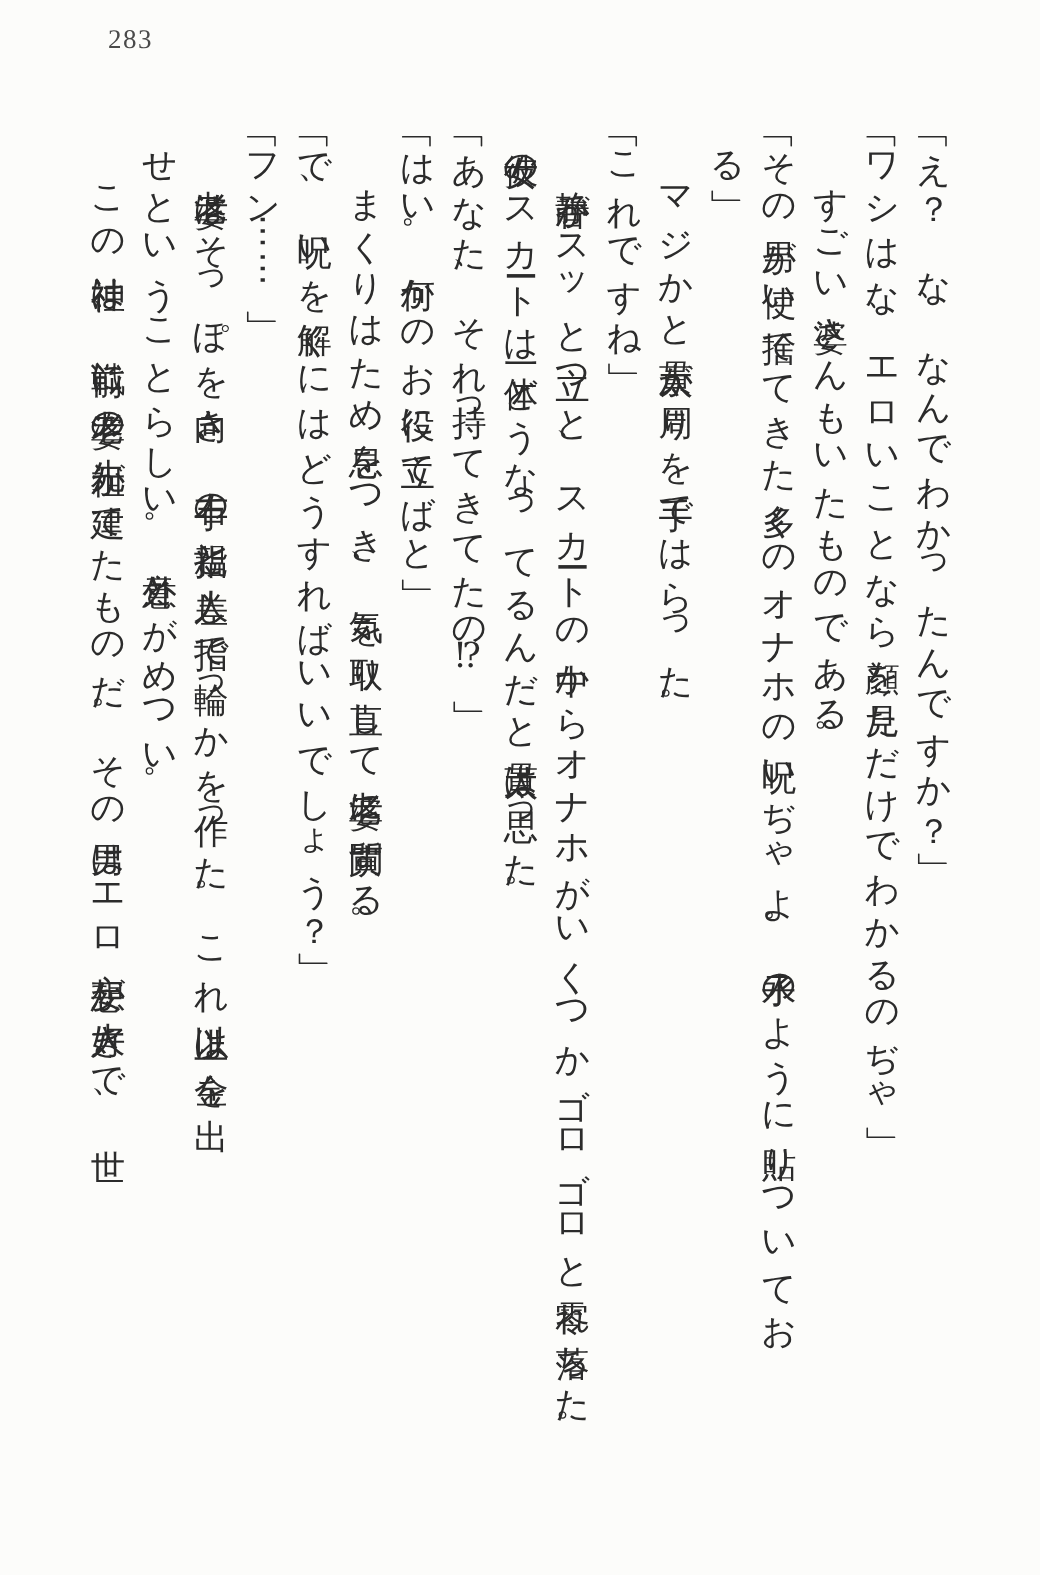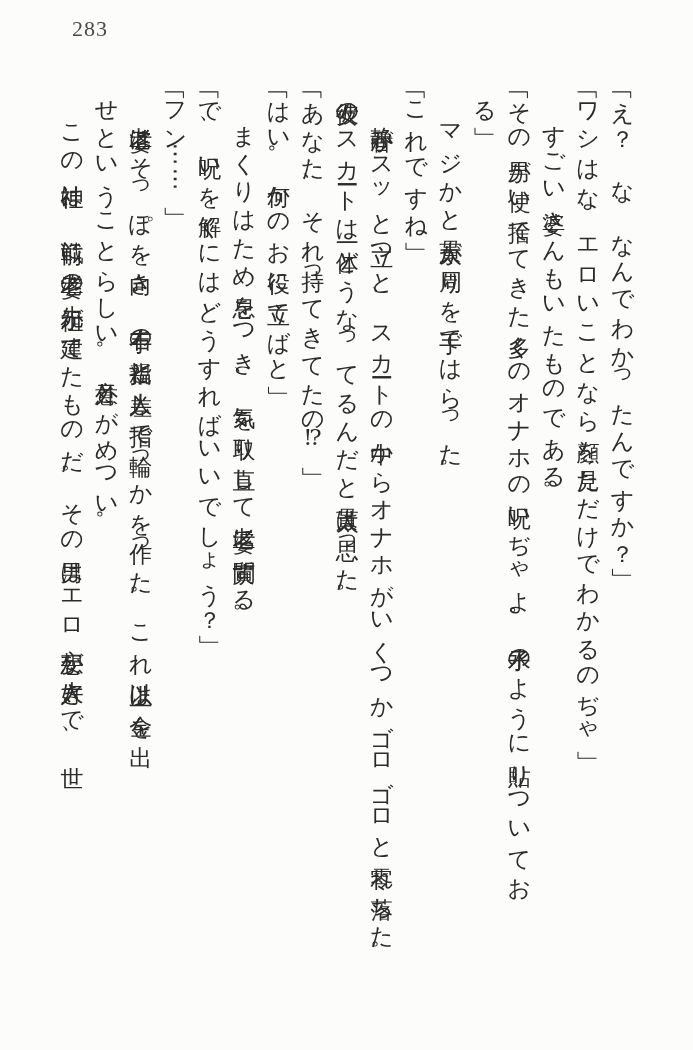--- a/index.html
+++ b/index.html
@@ -14,21 +14,21 @@
     position: relative;
     width: 693px;
     height: 1050px;
     background: #fcfcfa;
     font-family: "Liberation Serif", "DejaVu Serif", serif;
   }
   .page-number {
     position: absolute;
     top: 16px;
     left: 72px;
-    font-size: 22px;
+    font-size: 18px;
     letter-spacing: 1px;
     color: #4a4a4a;
     font-family: "Liberation Serif", "DejaVu Serif", serif;
   }
   .text-area {
     position: absolute;
     top: 84px;
     right: 54px;
     display: flex;
     flex-direction: row-reverse; 

